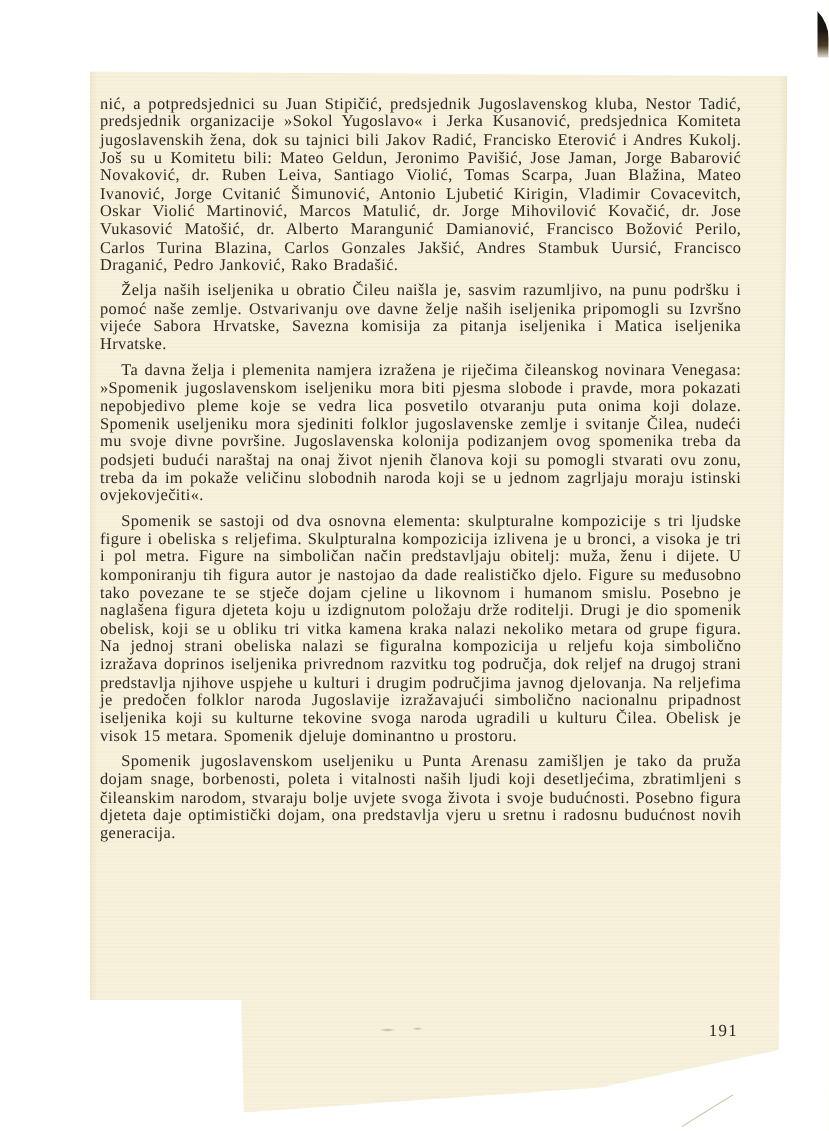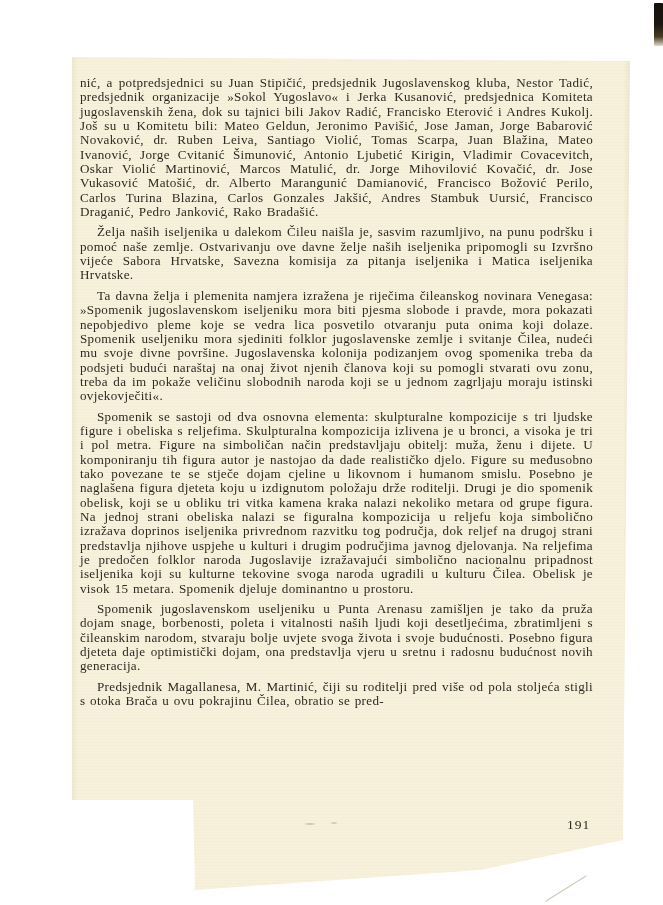--- a/index.html
+++ b/index.html
@@ -14,20 +14,21 @@
     width: 663px; height: 905px;
     background: var(--background);
     font-family: "Liberation Serif", "DejaVu Serif", serif;
     overflow: hidden;
   }
   .stage {
     position: relative;
     width: 663px; height: 905px;
     background: var(--background);
     overflow: hidden;
+    border-radius: 31px;
   }
   
   .page {
     position: absolute;
     left: 72px; top: 57px;
     width: 558px; height: 845px;
     background:
       repeating-linear-gradient(0deg, rgba(90,70,30,0.02) 0px, rgba(90,70,30,0.02) 1px, rgba(255,255,255,0) 1px, rgba(255,255,255,0) 3px),
       var(--paper);
     clip-path: polygon(0px 0px, 558px 4px, 551px 783px, 408px 813px, 123px 833px, 121px 743px, 0px 743px);
@@ -98,24 +99,23 @@
 <div class="stage">
 
   <div class="corner-artifact"></div>
   <div class="crease"></div>
 
   <div class="page">
     <div class="edge-shade"></div>
 
     <div class="text-block">
       <p class="para no-indent">nić, a potpredsjednici su Juan Stipičić, predsjednik Jugoslavenskog kluba, Nestor Tadić, predsjednik organizacije »Sokol Yugoslavo« i Jerka Kusanović, predsjednica Komiteta jugoslavenskih žena, dok su tajnici bili Jakov Radić, Francisko Eterović i Andres Kukolj. Još su u Komitetu bili: Mateo Geldun, Jeronimo Pavišić, Jose Jaman, Jorge Babarović Novaković, dr. Ruben Leiva, Santiago Violić, Tomas Scarpa, Juan Blažina, Mateo Ivanović, Jorge Cvitanić Šimunović, Antonio Ljubetić Kirigin, Vladimir Covacevitch, Oskar Violić Martinović, Marcos Matulić, dr. Jorge Mihovilović Kovačić, dr. Jose Vukasović Matošić, dr. Alberto Marangunić Damianović, Francisco Božović Perilo, Carlos Turina Blazina, Carlos Gonzales Jakšić, Andres Stambuk Uursić, Francisco Draganić, Pedro Janković, Rako Bradašić.</p>
-      <p class="para">Želja naših iseljenika u dalekom Čileu naišla je, sasvim razumljivo, na punu podršku i pomoć naše zemlje. Ostvarivanju ove davne želje naših iseljenika pripomogli su Izvršno vijeće Sabora Hrvatske, Savezna komisija za pitanja iseljenika i Matica iseljenika Hrvatske.</p>
+      <p class="para">Želja naših iseljenika u obratio Čileu naišla je, sasvim razumljivo, na punu podršku i pomoć naše zemlje. Ostvarivanju ove davne želje naših iseljenika pripomogli su Izvršno vijeće Sabora Hrvatske, Savezna komisija za pitanja iseljenika i Matica iseljenika Hrvatske.</p>
       <p class="para">Ta davna želja i plemenita namjera izražena je riječima čileanskog novinara Venegasa: »Spomenik jugoslavenskom iseljeniku mora biti pjesma slobode i pravde, mora pokazati nepobjedivo pleme koje se vedra lica posvetilo otvaranju puta onima koji dolaze. Spomenik useljeniku mora sjediniti folklor jugoslavenske zemlje i svitanje Čilea, nudeći mu svoje divne površine. Jugoslavenska kolonija podizanjem ovog spomenika treba da podsjeti budući naraštaj na onaj život njenih članova koji su pomogli stvarati ovu zonu, treba da im pokaže veličinu slobodnih naroda koji se u jednom zagrljaju moraju istinski ovjekovječiti«.</p>
       <p class="para">Spomenik se sastoji od dva osnovna elementa: skulpturalne kompozicije s tri ljudske figure i obeliska s reljefima. Skulpturalna kompozicija izlivena je u bronci, a visoka je tri i pol metra. Figure na simboličan način predstavljaju obitelj: muža, ženu i dijete. U komponiranju tih figura autor je nastojao da dade realističko djelo. Figure su međusobno tako povezane te se stječe dojam cjeline u likovnom i humanom smislu. Posebno je naglašena figura djeteta koju u izdignutom položaju drže roditelji. Drugi je dio spomenik obelisk, koji se u obliku tri vitka kamena kraka nalazi nekoliko metara od grupe figura. Na jednoj strani obeliska nalazi se figuralna kompozicija u reljefu koja simbolično izražava doprinos iseljenika privrednom razvitku tog područja, dok reljef na drugoj strani predstavlja njihove uspjehe u kulturi i drugim područjima javnog djelovanja. Na reljefima je predočen folklor naroda Jugoslavije izražavajući simbolično nacionalnu pripadnost iseljenika koji su kulturne tekovine svoga naroda ugradili u kulturu Čilea. Obelisk je visok 15 metara. Spomenik djeluje dominantno u prostoru.</p>
       <p class="para">Spomenik jugoslavenskom useljeniku u Punta Arenasu zamišljen je tako da pruža dojam snage, borbenosti, poleta i vitalnosti naših ljudi koji desetljećima, zbratimljeni s čileanskim narodom, stvaraju bolje uvjete svoga života i svoje budućnosti. Posebno figura djeteta daje optimistički dojam, ona predstavlja vjeru u sretnu i radosnu budućnost novih generacija.</p>
-      <p class="para">Predsjednik Magallanesa, M. Martinić, čiji su roditelji pred više od pola stoljeća stigli s otoka Brača u ovu pokrajinu Čilea, obratio se pred-</p>
     </div>
 
     <div class="smudge"></div>
     <div class="page-number">191</div>
   </div>
 
 </div>
 
 </body></html>

